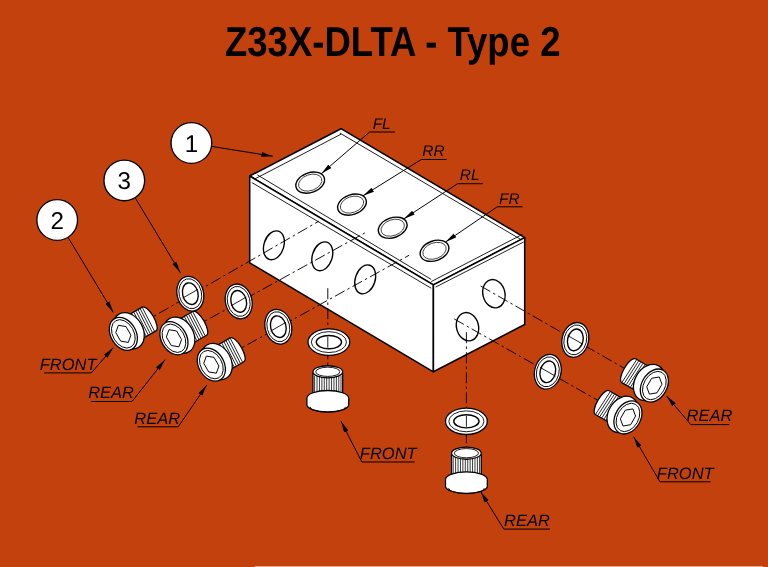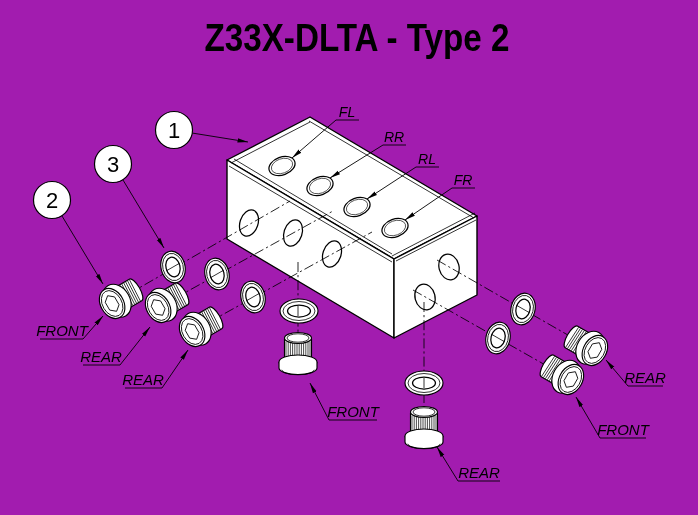--- a/index.html
+++ b/index.html
@@ -1,16 +1,16 @@
 <!DOCTYPE html>
 <html><head>
 <meta charset="utf-8">
 <style>
   html,body{margin:0;padding:0;background:#ffffff;}
-  .stage{position:relative;width:698px;height:515px;background:#a21caf;overflow:hidden;
+  .stage{position:relative;width:698px;height:515px;background:#c2410c;overflow:hidden;
          font-family:"Liberation Sans",sans-serif;}
   svg{display:block}
   .face{fill:#ffffff;stroke:#000000;stroke-width:1.4;stroke-linejoin:round;}
   .thin{fill:none;stroke:#000000;stroke-width:0.8;}
   .vthin{fill:none;stroke:#000000;stroke-width:0.6;}
   .hole{fill:#ffffff;stroke:#000000;stroke-width:1.25;}
   .cl{fill:none;stroke:#000000;stroke-width:0.85;stroke-dasharray:10 3 2.2 3;}
   .seg{fill:none;stroke:#000000;stroke-width:0.8;}
   .ldr{fill:none;stroke:#000000;stroke-width:0.9;}
   .outline{fill:#ffffff;stroke:#000000;stroke-width:1.15;stroke-linejoin:round;}

